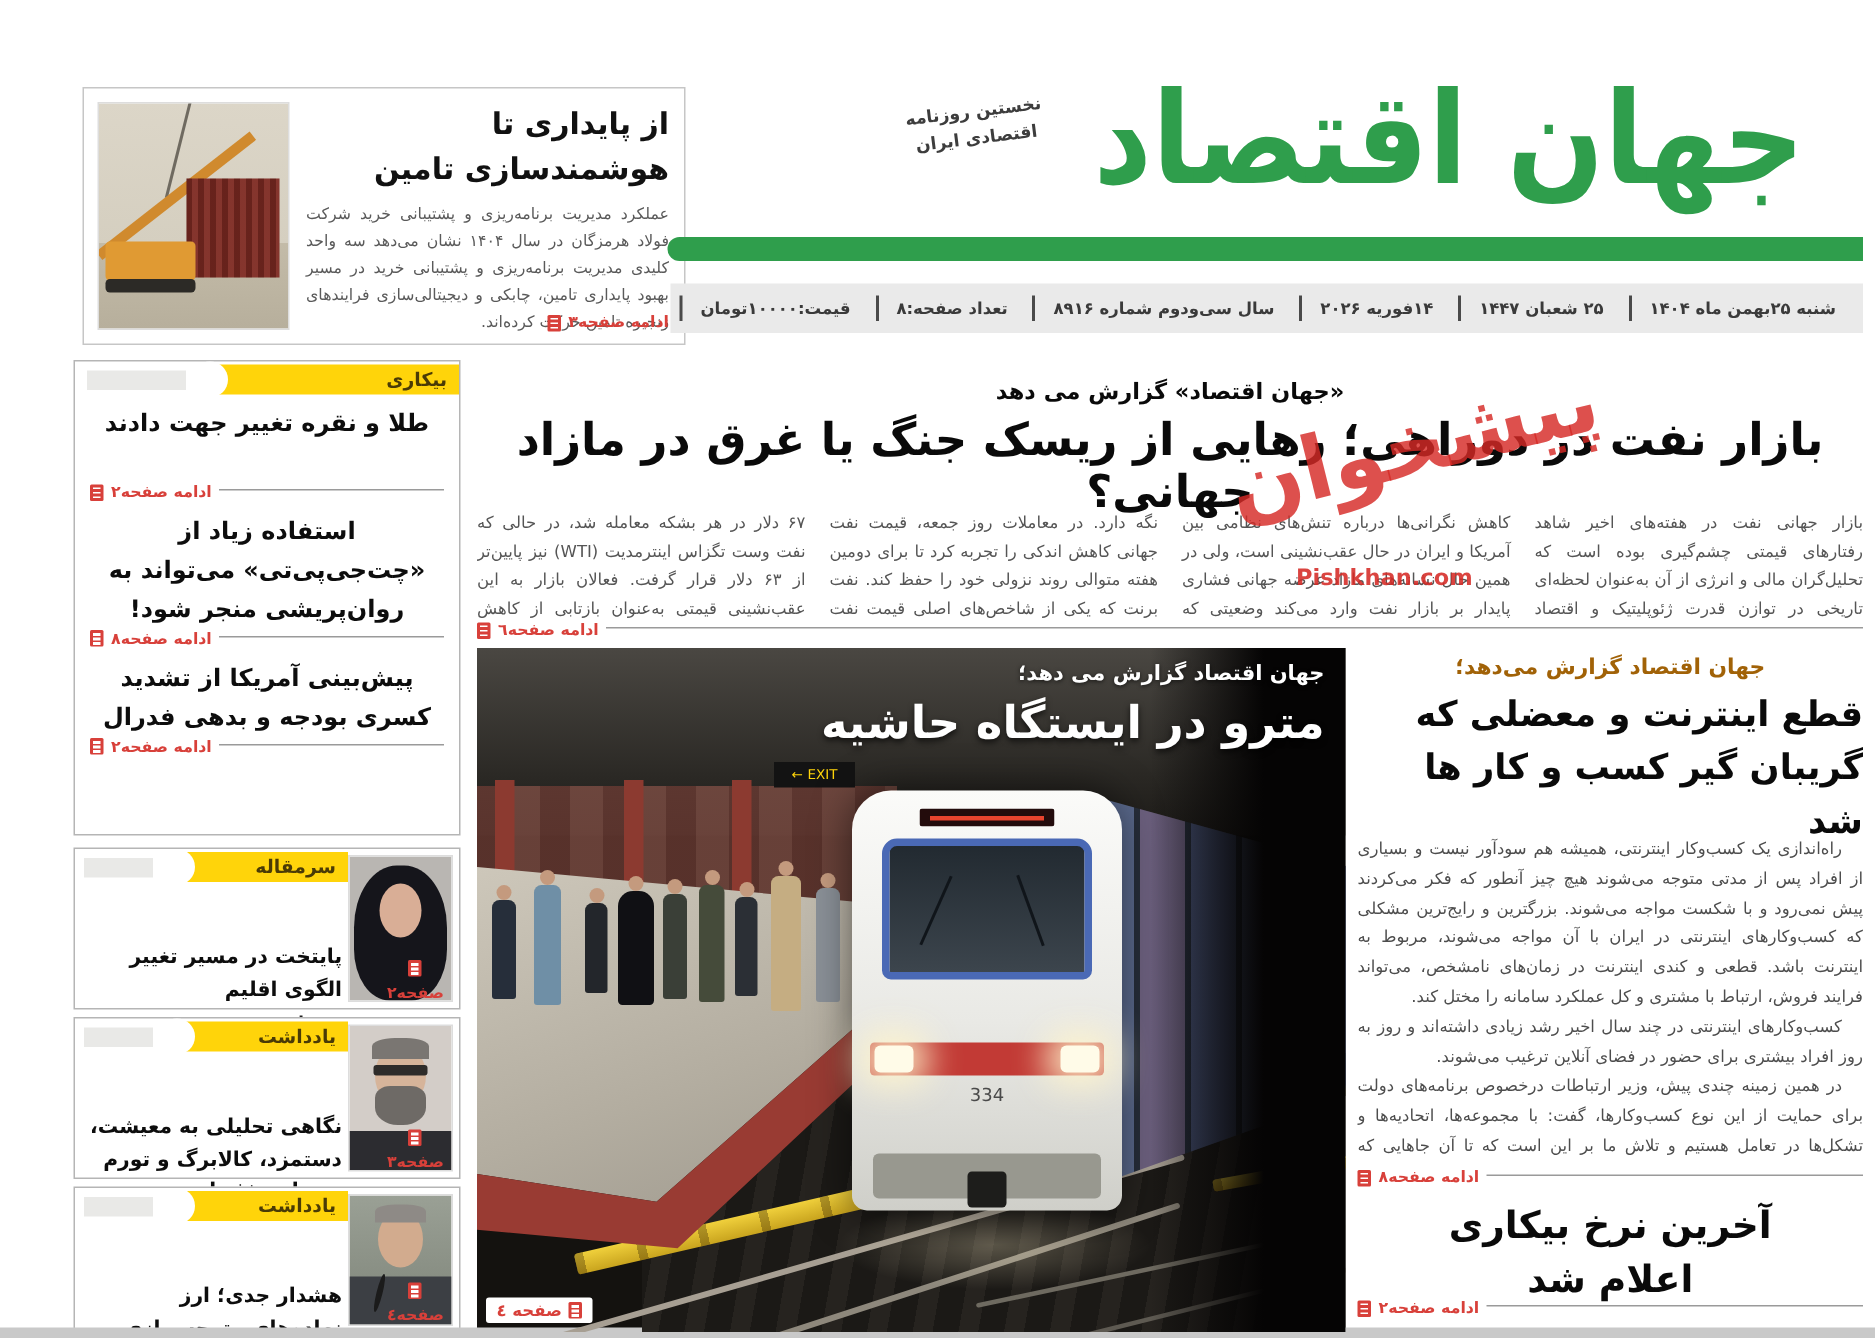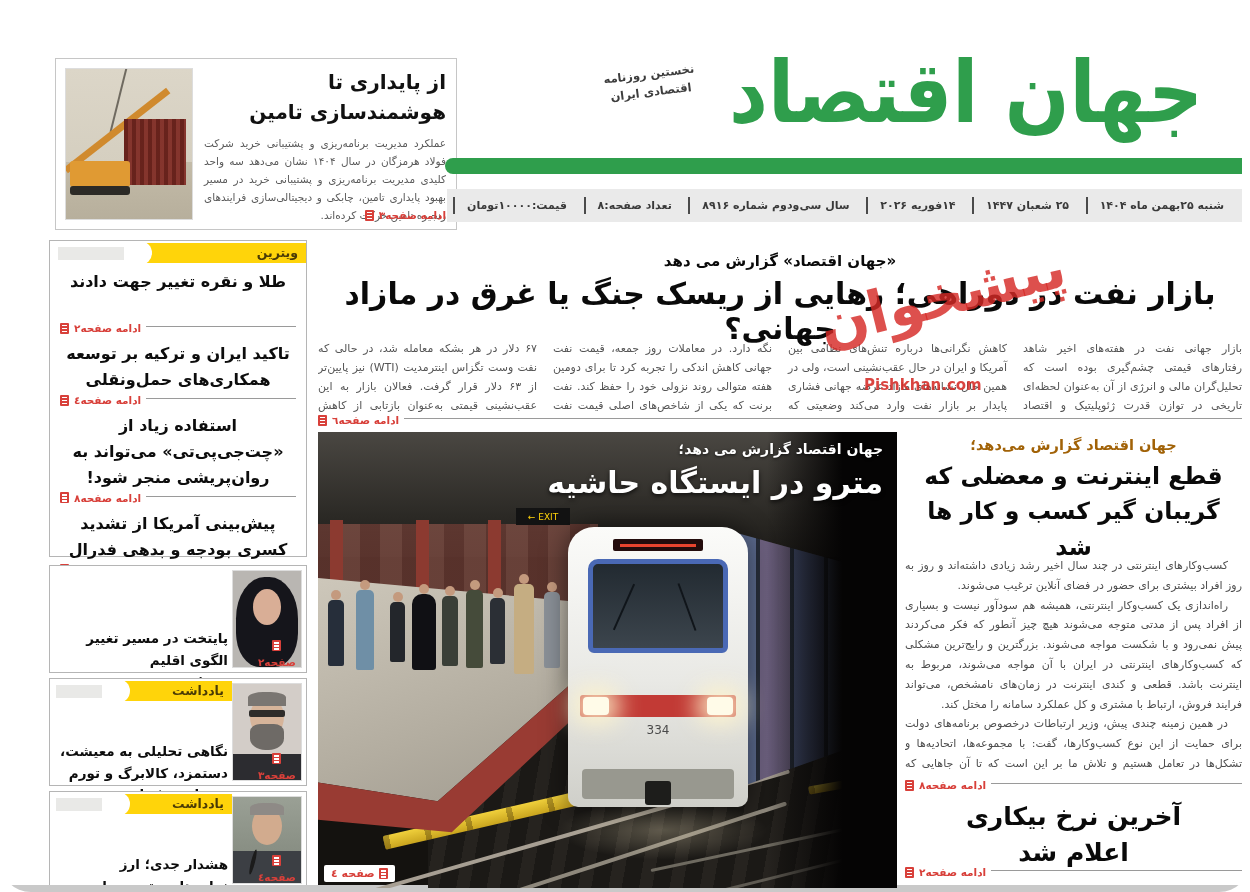--- a/index.html
+++ b/index.html
@@ -1,18 +1,18 @@
 <!DOCTYPE html>
 <html lang="fa" dir="rtl"><head>
 <meta charset="utf-8">
 <style>
   * { margin:0; padding:0; box-sizing:border-box; }
   html,body { background:#ffffff; }
   body { font-family:"DejaVu Sans", sans-serif; }
-  #page { position:relative; width:1250px; height:892px; background:#fff; overflow:hidden; direction:rtl;border-radius:31px; }
+  #page { position:relative; width:1250px; height:892px; background:#fff; overflow:hidden; direction:rtl; }
 
   
   .pg-icon { display:inline-block; width:9px; height:11px; background:#d8403a; border-radius:1px; position:relative; flex:0 0 auto; }
   .pg-icon::after { content:""; position:absolute; left:2px; top:2px; width:5px; height:1.5px; background:#fff; box-shadow:0 3px 0 #fff, 0 6px 0 #fff; }
   .red-link { color:#d8403a; font-size:10.5px; font-weight:bold; white-space:nowrap; }
   .link-row { display:flex; direction:ltr; align-items:center; gap:5px; }
   .leader { flex:1; border-bottom:1px solid #9a9a9a; height:1px; margin-bottom:3px; }
 
   
   .promo { position:absolute; left:55px; top:58px; width:402px; height:172px; border:1px solid #c6c6c6; background:#fff; }
@@ -125,21 +125,21 @@
   .m-coupler { position:absolute; left:77px; bottom:2px; width:26px; height:24px; background:#1d1d1b; border-radius:3px; }
   .m-glow { position:absolute; left:240px; top:368px; width:210px; height:60px; z-index:6; border-radius:50%;
             background:radial-gradient(ellipse at center, rgba(255,240,200,.28), transparent 70%); }
   .m-kicker { position:absolute; right:14px; top:9px; z-index:10; color:#fff; font-size:14px; font-weight:bold; text-shadow:0 1px 3px rgba(0,0,0,.7); }
   .m-headline { position:absolute; right:14px; top:33px; z-index:10; color:#fff; font-size:30px; font-weight:bold; text-shadow:0 2px 4px rgba(0,0,0,.7); }
   .m-badge { position:absolute; left:6px; bottom:6px; z-index:11; background:#fff; border-radius:2px; padding:2px 7px;
              display:flex; direction:rtl; align-items:center; gap:4px; font-size:11px; font-weight:bold; color:#d8403a; }
 
   
   .net-kicker { position:absolute; left:905px; top:437px; width:337px; text-align:center; font-size:14.5px; font-weight:bold; color:#a16207; }
-  .net-headline { position:absolute; left:905px; top:459px; width:337px; text-align:center; font-size:23.5px; font-weight:bold; color:#0a0a0a; line-height:1.5; }
+  .net-headline { position:absolute; left:905px; top:459px; width:337px; font-size:23.5px; font-weight:bold; color:#0a0a0a; line-height:1.5; }
   .net-body { position:absolute; left:905px; top:556px; width:337px; height:222px; font-size:11px; color:#4d4d4d; line-height:1.8; text-align:justify; overflow:hidden; }
   .net-body p { text-indent:14px; }
   .net-footer { position:absolute; left:905px; top:779px; width:337px; }
 
   
   .unemp-headline { position:absolute; left:905px; top:799px; width:337px; text-align:center; font-size:25px; font-weight:bold; color:#0a0a0a; line-height:1.45; }
   .unemp-headline > span { display:block; width:250px; margin:0 auto; }
   .unemp-footer { position:absolute; left:905px; top:866px; width:337px; }
 
   .bottom-strip { position:absolute; left:0; top:885px; width:1250px; height:7px; background:#c9c9c9; }
@@ -197,57 +197,55 @@
   <div class="watermark">
     <div class="wm-fa">پیشخوان</div>
     <div class="wm-en">Pishkhan.com</div>
   </div>
 
   <div class="vitrine">
     <div class="sec-header">
       <span class="gbar"></span>
       <span class="ybar"></span>
       <span class="notch"></span>
-      <span class="lbl">ویترین</span>
+      <span class="lbl">بیکاری</span>
     </div>
     <div class="v-item">
       <div class="v-title">طلا و نقره تغییر جهت دادند</div>
       <div class="v-link link-row">
         <span class="pg-icon"></span>
         <span class="red-link">ادامه صفحه۲</span>
         <span class="leader"></span>
       </div>
     </div>
     <div class="v-item">
-      <div class="v-title">تاکید ایران و ترکیه بر توسعه همکاری‌های حمل‌ونقلی</div>
-      <div class="v-link link-row">
-        <span class="pg-icon"></span>
-        <span class="red-link">ادامه صفحه٤</span>
-        <span class="leader"></span>
-      </div>
-    </div>
-    <div class="v-item">
       <div class="v-title">استفاده زیاد از «چت‌جی‌پی‌تی» می‌تواند به روان‌پریشی منجر شود!</div>
       <div class="v-link link-row">
         <span class="pg-icon"></span>
         <span class="red-link">ادامه صفحه۸</span>
         <span class="leader"></span>
       </div>
     </div>
     <div class="v-item">
       <div class="v-title">پیش‌بینی آمریکا از تشدید کسری بودجه و بدهی فدرال</div>
       <div class="v-link link-row">
         <span class="pg-icon"></span>
         <span class="red-link">ادامه صفحه۲</span>
         <span class="leader"></span>
       </div>
     </div>
   </div>
 
   <div class="abox" style="top:565px; height:108px;">
+    <div class="sec-header">
+      <span class="gbar"></span>
+      <span class="ybar"></span>
+      <span class="notch"></span>
+      <span class="lbl">سرمقاله</span>
+    </div>
     <div class="portrait" style="height:98px;">
       <div class="pt-bg" style="background:#b9b6b2;"></div>
       <div class="pt-scarf" style="top:6px; width:62px; height:90px;"></div>
       <div class="pt-face" style="top:18px; width:28px; height:36px; background:#d9ae96;"></div>
     </div>
     <div class="ab-text">
       <div class="ab-title">پایتخت در مسیر تغییر الگوی اقلیم</div>
       <div class="ab-author">مهرناز خوشبخت</div>
       <div class="ab-role">روزنامه‌نگار</div>
     </div>
@@ -360,22 +358,22 @@
     <div class="m-headline">مترو در ایستگاه حاشیه</div>
     <div class="m-badge">
       <span class="pg-icon"></span>
       <span>صفحه ٤</span>
     </div>
   </div>
 
   <div class="net-kicker">جهان اقتصاد گزارش می‌دهد؛</div>
   <div class="net-headline">قطع اینترنت و معضلی که گریبان گیر کسب و کار ها شد</div>
   <div class="net-body">
+    <p>راه‌اندازی یک کسب‌وکار اینترنتی، همیشه هم سودآور نیست و بسیاری از افراد پس از مدتی متوجه می‌شوند هیچ چیز آنطور که فکر می‌کردند پیش نمی‌رود و با شکست مواجه می‌شوند. بزرگترین و رایج‌ترین مشکلی که کسب‌وکارهای اینترنتی در ایران با آن مواجه می‌شوند، مربوط به اینترنت باشد. قطعی و کندی اینترنت در زمان‌های نامشخص، می‌تواند فرایند فروش، ارتباط با مشتری و کل عملکرد سامانه را مختل کند.</p>
     <p>کسب‌وکارهای اینترنتی در چند سال اخیر رشد زیادی داشته‌اند و روز به روز افراد بیشتری برای حضور در فضای آنلاین ترغیب می‌شوند.</p>
-    <p>راه‌اندازی یک کسب‌وکار اینترنتی، همیشه هم سودآور نیست و بسیاری از افراد پس از مدتی متوجه می‌شوند هیچ چیز آنطور که فکر می‌کردند پیش نمی‌رود و با شکست مواجه می‌شوند. بزرگترین و رایج‌ترین مشکلی که کسب‌وکارهای اینترنتی در ایران با آن مواجه می‌شوند، مربوط به اینترنت باشد. قطعی و کندی اینترنت در زمان‌های نامشخص، می‌تواند فرایند فروش، ارتباط با مشتری و کل عملکرد سامانه را مختل کند.</p>
     <p>در همین زمینه چندی پیش، وزیر ارتباطات درخصوص برنامه‌های دولت برای حمایت از این نوع کسب‌وکارها، گفت: با مجموعه‌ها، اتحادیه‌ها و تشکل‌ها در تعامل هستیم و تلاش ما بر این است که تا آن جاهایی که می‌توانیم کمک و در جاهایی که نمی‌توانیم حداقل شرایط را تسهیل کنیم، یعنی حداقل زمان را برای این عزیزان کم کنیم که زندگی آنها با مخاطره مواجه نشود. ستار هاشمی، درباره تعداد کسب‌وکارهای خرد و متوسط در اینستاگرام و شرایط آنها بعد از قطع اینترنت گفت: طبق گزارشی که رئیس اتحادیه‌های کسب‌وکارهای مجازی ارائه داده است.</p>
   </div>
   <div class="net-footer link-row">
     <span class="pg-icon"></span>
     <span class="red-link">ادامه صفحه۸</span>
     <span class="leader"></span>
   </div>
 
   <div class="unemp-headline">
     <span>آخرین نرخ بیکاری اعلام شد</span>

